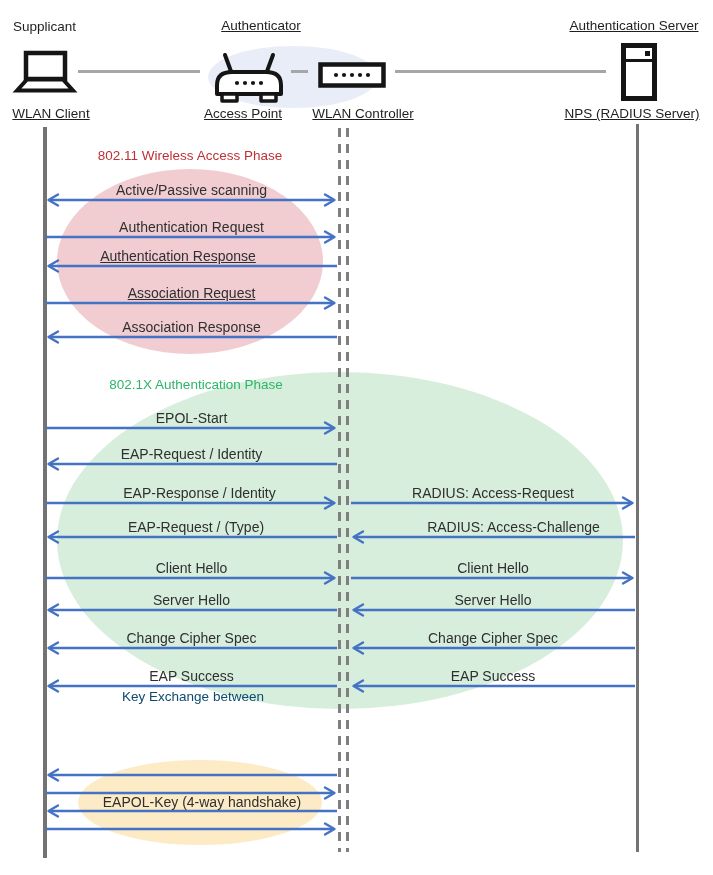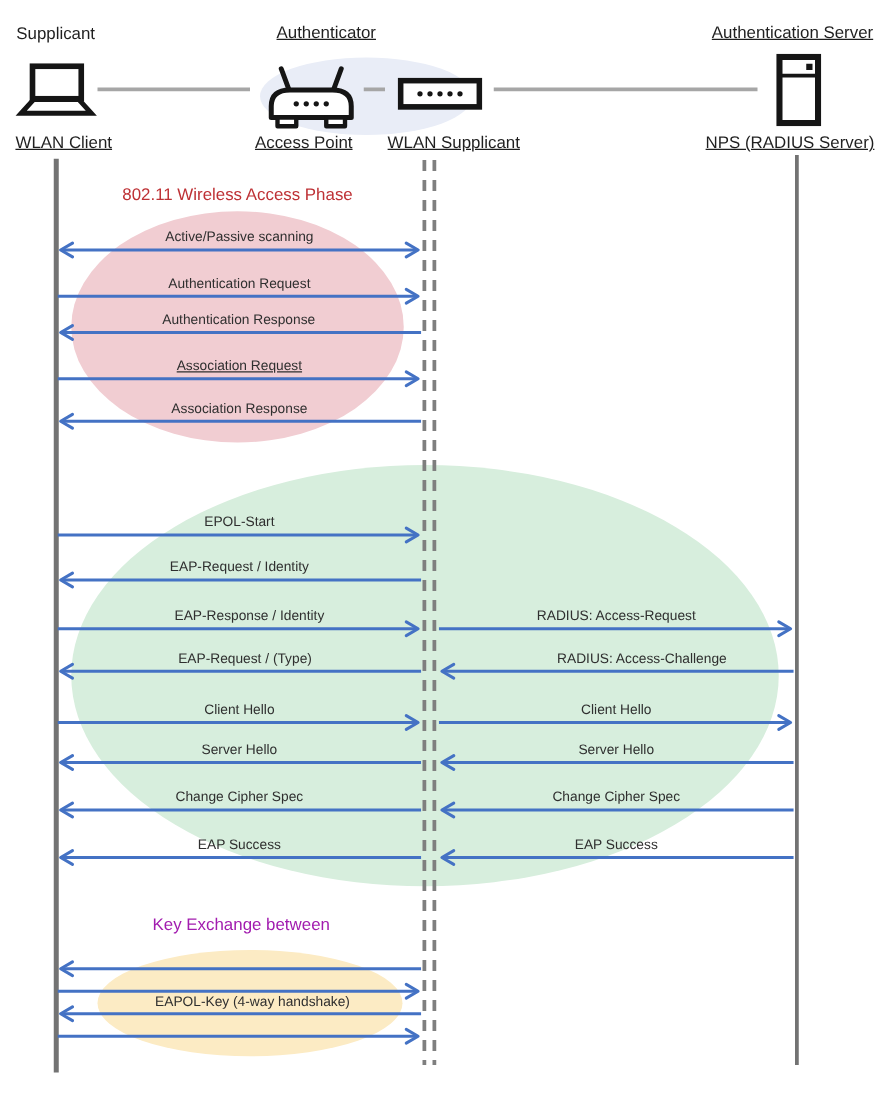--- a/index.html
+++ b/index.html
@@ -7,21 +7,21 @@
          font-family:"Liberation Sans", sans-serif;overflow:hidden;}
   .abs{position:absolute;}
   .ellipse{position:absolute;border-radius:50%;}
   .lifeline{position:absolute;}
   .connector{position:absolute;height:3px;}
   .role-label{position:absolute;font-size:13.5px;color:#1f1f1f;white-space:nowrap;}
   .device-label{position:absolute;font-size:13.5px;color:#1f1f1f;white-space:nowrap;}
   .centered{transform:translateX(-50%);text-decoration:underline;}
   .phase-title{position:absolute;font-size:13.5px;white-space:nowrap;
                transform:translateX(-50%);line-height:19px;text-align:center;}
-  .msg-label{position:absolute;font-size:11px;color:#2f2f2f;white-space:nowrap;
+  .msg-label{position:absolute;font-size:14px;color:#2f2f2f;white-space:nowrap;
              transform:translateX(-50%);line-height:15px;}
   .msg-arrow{position:absolute;}
   svg{display:block;}
 </style>
 </head>
 <body>
 
 <div class="stage">
 
   <div class="ellipse" style="left: 208px; top: 46px; width: 170px; height: 62px; background: rgb(233, 237, 247);"></div>
@@ -69,30 +69,31 @@
   <div class="abs" style="left:621px;top:43px">
     <svg width="36" height="58" viewBox="0 0 36 58">
       <rect x="2.5" y="2.5" width="31" height="53" fill="#fff" stroke="#151515" stroke-width="5"></rect>
       <line x1="4" y1="17.5" x2="32" y2="17.5" stroke="#151515" stroke-width="3"></line>
       <rect x="24" y="8" width="5" height="5" fill="#151515"></rect>
     </svg>
   </div>
 
   <div class="device-label centered" style="left:51px;top:106px">WLAN Client</div>
   <div class="device-label centered" style="left:243px;top:106px">Access Point</div>
-  <div class="device-label centered" style="left:363px;top:106px">WLAN Supplicant</div>
+  <div class="device-label centered" style="left:363px;top:106px">WLAN Controller</div>
   <div class="device-label centered" style="left:632px;top:106px">NPS (RADIUS Server)</div>
 
   <div class="lifeline" style="left: 43px; top: 127px; width: 4px; height: 731px; background: rgb(115, 115, 115);"></div>
   <div class="lifeline dashed" style="left: 338px; top: 128px; width: 3px; height: 724px; background: repeating-linear-gradient(rgb(127, 127, 127) 0px, rgb(127, 127, 127) 9px, transparent 9px, transparent 16px);"></div>
   <div class="lifeline dashed" style="left: 346px; top: 128px; width: 3px; height: 724px; background: repeating-linear-gradient(rgb(127, 127, 127) 0px, rgb(127, 127, 127) 9px, transparent 9px, transparent 16px);"></div>
   <div class="lifeline" style="left: 636px; top: 124px; width: 3px; height: 728px; background: rgb(115, 115, 115);"></div>
 
   <div class="phase-title" style="left: 190px; top: 146px; color: rgb(190, 49, 53);">802.11 Wireless Access Phase</div>
-  <div class="phase-title" style="left: 193px; top: 730px; color: #a21caf;">
+  <div class="phase-title" style="left: 196px; top: 375px; color: rgb(45, 181, 103);">802.1X Authentication Phase</div>
+  <div class="phase-title" style="left: 193px; top: 687px; color: #0c4a6e;">
     <span style="display:block">Key Exchange between</span>
   </div>
 
   <div id="messages">
       <div class="msg-arrow" style="left: 46px; top: 192px;">
         <svg width="291" height="16">
           <line x1="4" y1="8" x2="287" y2="8" stroke="#4472C4" stroke-width="2.4"></line>
           <path d="M12 2.5 L2.5 8 L12 13.5" fill="none" stroke="#4472C4" stroke-width="2.4" stroke-linecap="round" stroke-linejoin="round"></path>
           <path d="M279 2.5 L288.5 8 L279 13.5" fill="none" stroke="#4472C4" stroke-width="2.4" stroke-linecap="round" stroke-linejoin="round"></path>
         </svg>
@@ -104,21 +105,21 @@
           <path d="M279 2.5 L288.5 8 L279 13.5" fill="none" stroke="#4472C4" stroke-width="2.4" stroke-linecap="round" stroke-linejoin="round"></path>
         </svg>
       </div>
       <div class="msg-label" style="left: 191.5px; top: 220px;">Authentication Request</div>
       <div class="msg-arrow" style="left: 46px; top: 258px;">
         <svg width="291" height="16">
           <line x1="4" y1="8" x2="291" y2="8" stroke="#4472C4" stroke-width="2.4"></line>
           <path d="M12 2.5 L2.5 8 L12 13.5" fill="none" stroke="#4472C4" stroke-width="2.4" stroke-linecap="round" stroke-linejoin="round"></path>
         </svg>
       </div>
-      <div class="msg-label" style="left: 191px; top: 249px;">Authentication Response</div>
+      <div class="msg-label" style="left: 178px; top: 249px; text-decoration: underline;">Authentication Response</div>
       <div class="msg-arrow" style="left: 46px; top: 295px;">
         <svg width="291" height="16">
           <line x1="0" y1="8" x2="287" y2="8" stroke="#4472C4" stroke-width="2.4"></line>
           <path d="M279 2.5 L288.5 8 L279 13.5" fill="none" stroke="#4472C4" stroke-width="2.4" stroke-linecap="round" stroke-linejoin="round"></path>
         </svg>
       </div>
       <div class="msg-label" style="left: 191.5px; top: 286px; text-decoration: underline;">Association Request</div>
       <div class="msg-arrow" style="left: 46px; top: 329px;">
         <svg width="291" height="16">
           <line x1="4" y1="8" x2="291" y2="8" stroke="#4472C4" stroke-width="2.4"></line>

